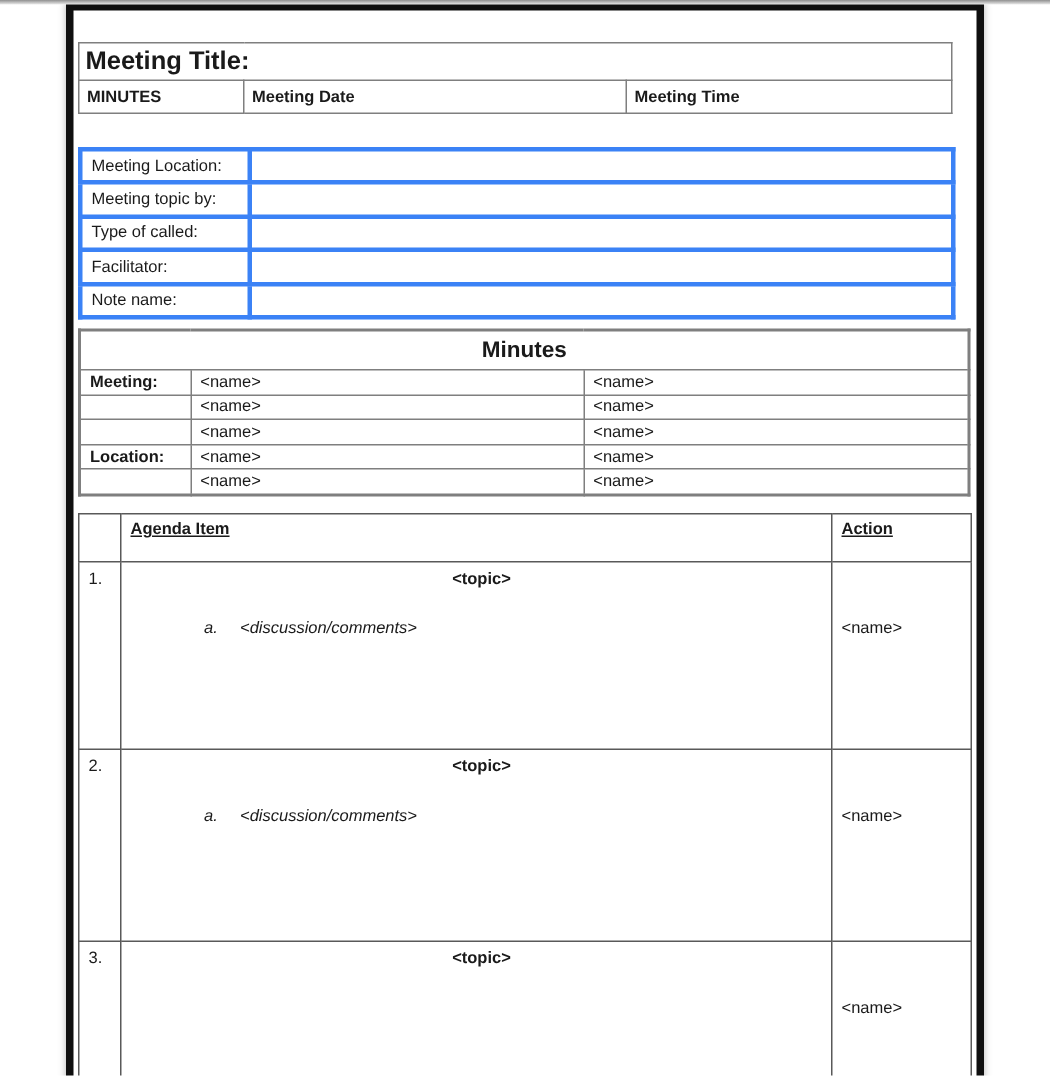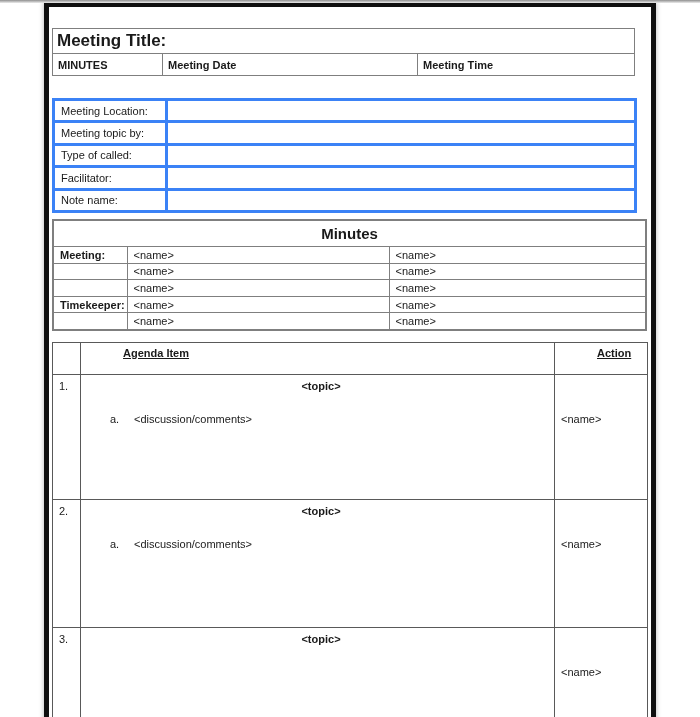--- a/index.html
+++ b/index.html
@@ -40,25 +40,25 @@
   
   .t3 { width:593px; margin-top:6px; border:2px solid #7f7f7f; }
   .t3 td { border:1px solid #7f7f7f; }
   .t3 .head { font-size:15px; font-weight:bold; text-align:center; height:25px; padding:0; }
   .t3 .body-row td { height:15.6px; }
   .t3 .lbl { font-weight:bold; }
   
   .t4 { width:595px; margin-top:11px; }
   .t4 td { border:1px solid #595959; vertical-align:top; }
   .t4 .hrow td { height:27px; padding-top:4px; font-weight:bold; }
-  .t4 .hrow .ul { text-decoration:underline;margin-left:36px; }
+  .t4 .hrow .ul { text-decoration:underline; }
   .t4 .num { padding:5px 0 0 6px; }
   .t4 .item { padding:5px 0 0 7px; }
   .t4 .topic { font-weight:bold; line-height:13px;text-align:center; }
-  .t4 .disc { margin:20px 0 0 22px; line-height:13px; }
+  .t4 .disc { margin:20px 0 0 48px; line-height:13px;font-style:italic; }
   .t4 .marker { display:inline-block; width:24px; }
   .t4 .action { padding:38px 0 0 6px; }
   .t4 .r1 td { height:86px; }
   .t4 .r2 td { height:89px; }
   .t4 .r3 td { height:89px; }
 </style>
 </head>
 <body>
 
 <div class="top-edge"></div>
@@ -132,21 +132,21 @@
       <td class="lbl"></td>
       <td>&lt;name&gt;</td>
       <td>&lt;name&gt;</td>
     </tr>
     <tr class="body-row">
       <td class="lbl"></td>
       <td>&lt;name&gt;</td>
       <td>&lt;name&gt;</td>
     </tr>
     <tr class="body-row">
-      <td class="lbl">Timekeeper:</td>
+      <td class="lbl">Location:</td>
       <td>&lt;name&gt;</td>
       <td>&lt;name&gt;</td>
     </tr>
     <tr class="body-row">
       <td class="lbl"></td>
       <td>&lt;name&gt;</td>
       <td>&lt;name&gt;</td>
     </tr>
   </tbody>
     </table>

